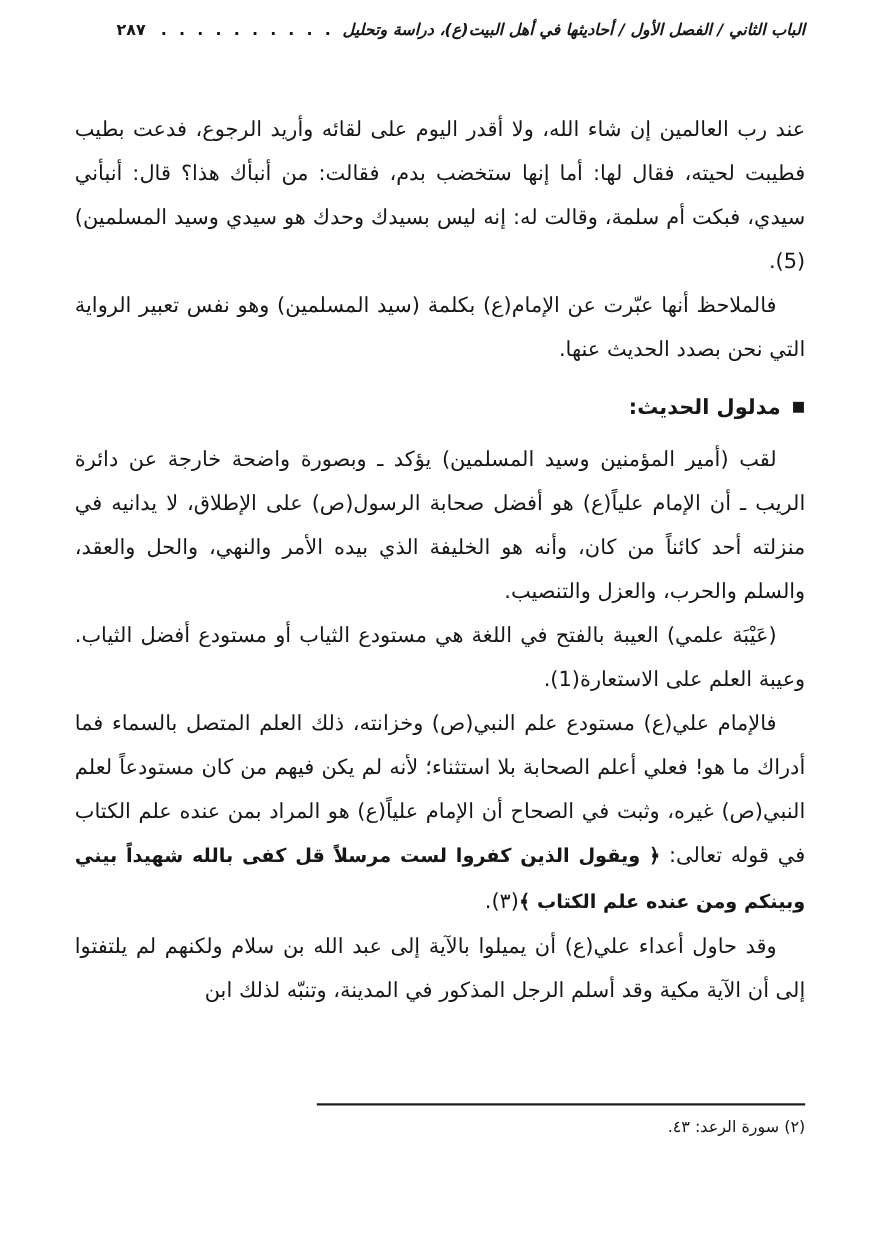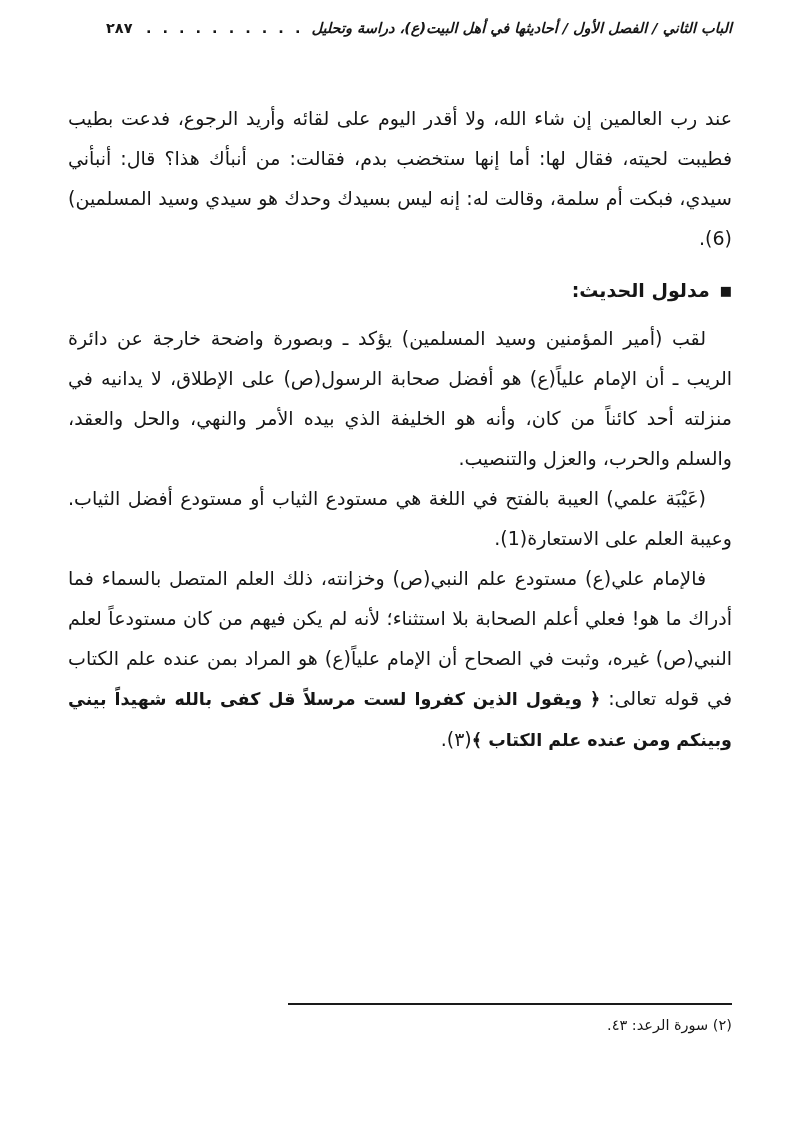--- a/index.html
+++ b/index.html
@@ -106,32 +106,34 @@
 
 <div class="page">
 
   <header class="page-header">
     <span class="h-title">الباب الثاني / الفصل الأول / أحاديثها في أهل البيت(ع)، دراسة وتحليل</span>
     <span class="h-dots">. . . . . . . . . . . . . . . . . . . . . . . . . . . . . .</span>
     <span class="h-num">٢٨٧</span>
   </header>
 
   <main class="page-body">
-    <p class="para no-indent">عند رب العالمين إن شاء الله، ولا أقدر اليوم على لقائه وأريد الرجوع، فدعت بطيب فطيبت لحيته، فقال لها: أما إنها ستخضب بدم، فقالت: من أنبأك هذا؟ قال: أنبأني سيدي، فبكت أم سلمة، وقالت له: إنه ليس بسيدك وحدك هو سيدي وسيد المسلمين)(6).</p>
+    <p class="para no-indent">عند رب العالمين إن شاء الله، ولا أقدر اليوم على لقائه وأريد الرجوع، فدعت بطيب فطيبت لحيته، فقال لها: أما إنها ستخضب بدم، فقالت: من أنبأك هذا؟ قال: أنبأني سيدي، فبكت أم سلمة، وقالت له: إنه ليس بسيدك وحدك هو سيدي وسيد المسلمين)(5).</p>
+    <p class="para">فالملاحظ أنها عبّرت عن الإمام(ع) بكلمة (سيد المسلمين) وهو نفس تعبير الرواية التي نحن بصدد الحديث عنها.</p>
 
     <h2 class="section-heading">
       <span class="bullet">■</span>
       <span>مدلول الحديث:</span>
     </h2>
 
     <p class="para">لقب (أمير المؤمنين وسيد المسلمين) يؤكد ـ وبصورة واضحة خارجة عن دائرة الريب ـ أن الإمام علياً(ع) هو أفضل صحابة الرسول(ص) على الإطلاق، لا يدانيه في منزلته أحد كائناً من كان، وأنه هو الخليفة الذي بيده الأمر والنهي، والحل والعقد، والسلم والحرب، والعزل والتنصيب.</p>
     <p class="para">(عَيْبَة علمي) العيبة بالفتح في اللغة هي مستودع الثياب أو مستودع أفضل الثياب. وعيبة العلم على الاستعارة(1).</p>
 
     <p class="para"><span>فالإمام علي(ع) مستودع علم النبي(ص) وخزانته، ذلك العلم المتصل بالسماء فما أدراك ما هو! فعلي أعلم الصحابة بلا استثناء؛ لأنه لم يكن فيهم من كان مستودعاً لعلم النبي(ص) غيره، وثبت في الصحاح أن الإمام علياً(ع) هو المراد بمن عنده علم الكتاب في قوله تعالى: </span><span class="verse">﴿ ويقول الذين كفروا لست مرسلاً قل كفى بالله شهيداً بيني وبينكم ومن عنده علم الكتاب ﴾</span><span>(٣).</span></p>
 
+    <p class="para">وقد حاول أعداء علي(ع) أن يميلوا بالآية إلى عبد الله بن سلام ولكنهم لم يلتفتوا إلى أن الآية مكية وقد أسلم الرجل المذكور في المدينة، وتنبّه لذلك ابن</p>
   </main>
 
   <div class="footnote-rule"></div>
 
   <footer class="footnotes">
     <div class="fn-row">
       <span class="fn">(٢) سورة الرعد: ٤٣.</span>
     </div>
   </footer>
 

